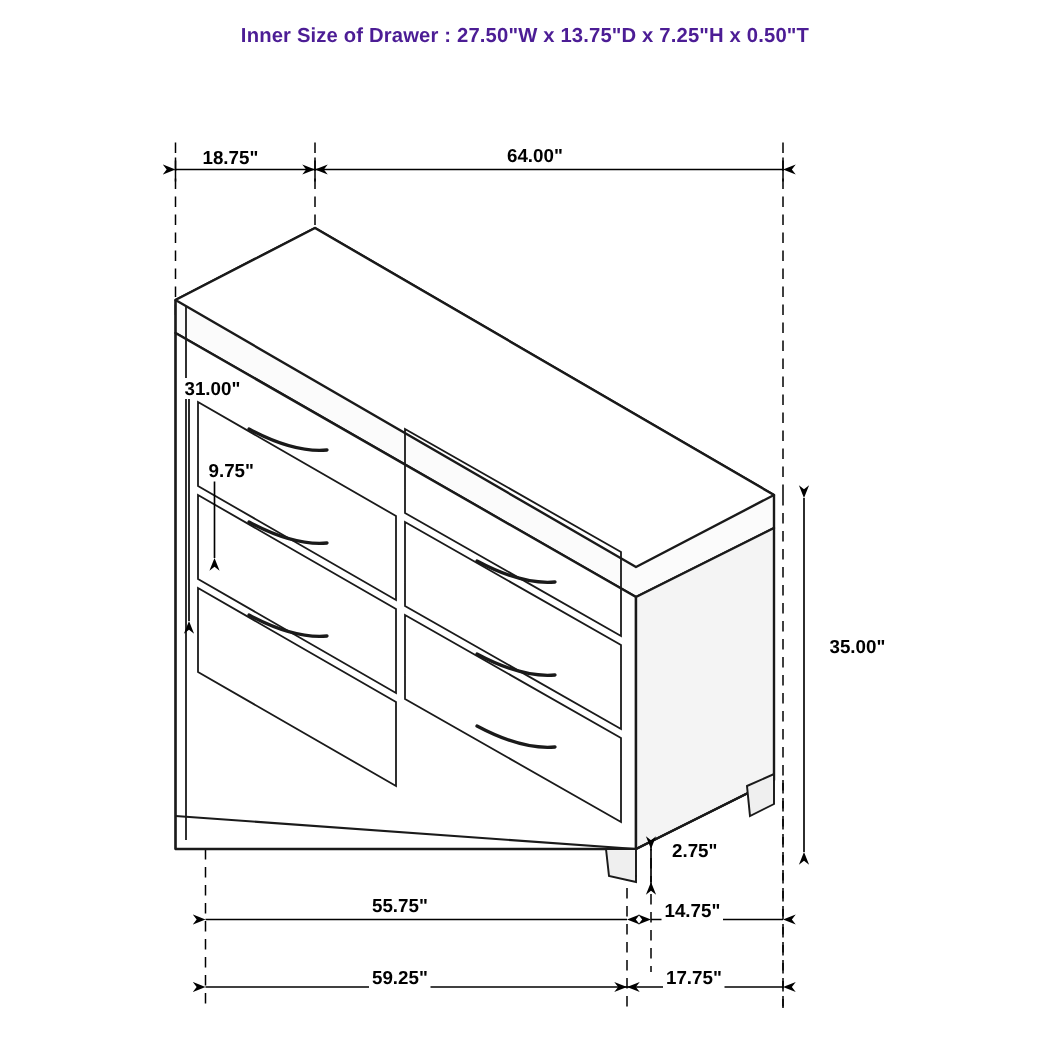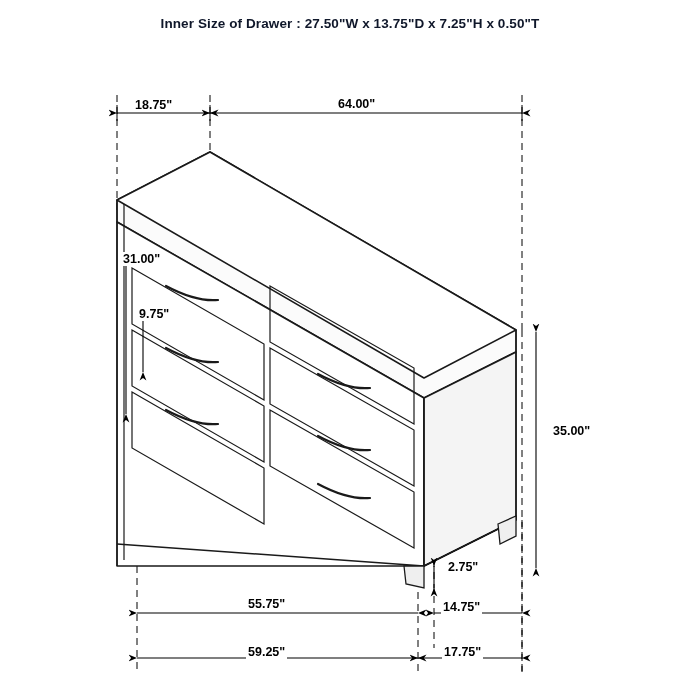--- a/index.html
+++ b/index.html
@@ -22,21 +22,21 @@
   }
   #title {
     position: absolute;
     top: 16px;
     left: 0;
     width: 700px;
     text-align: center;
     font-size: 13.5px;
     font-weight: bold;
     letter-spacing: 0.1px;
-    color: #0f172a;
+    color: #4c1d95;
   }
   svg.diagram {
     position: absolute;
     top: 0;
     left: 0;
     width: 700px;
     height: 700px;
   }
   .dimlabel {
     position: absolute;

